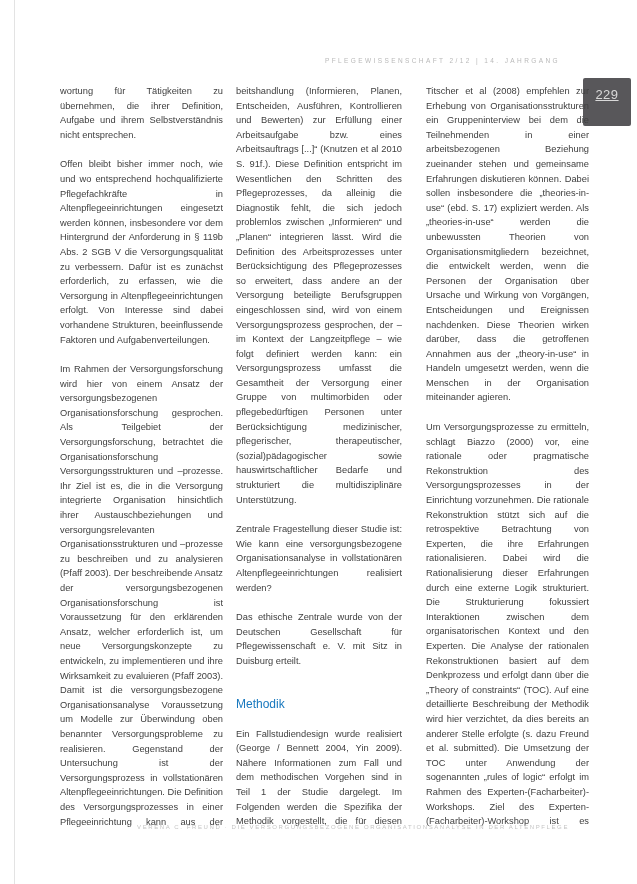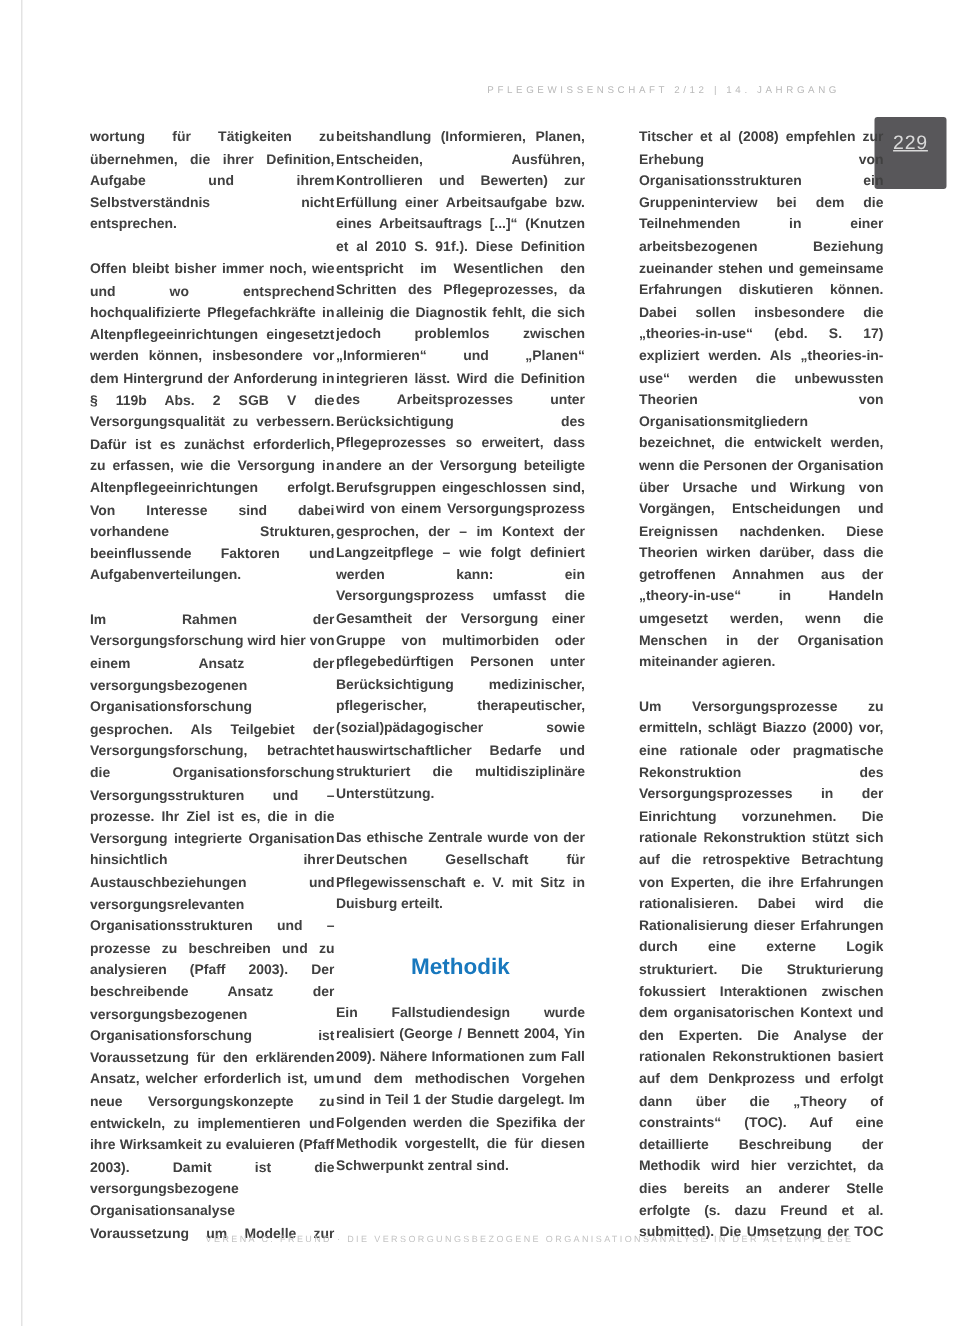--- a/index.html
+++ b/index.html
@@ -36,32 +36,31 @@
     letter-spacing:0.5px;
     text-decoration:underline;
   }
   .col{
     position:absolute;top:84px;height:745px;
     font-size:9.3px;line-height:14.6px;
     color:#404040;
     text-align:justify;
     hyphens:auto;
     overflow:hidden;
-    font-weight:bold;
   }
   .col p{margin:0 0 15px 0;}
   .col p:last-child{margin-bottom:0;}
   #col1{left:60px;width:163px;}
-  #col2{left:224px;width:166px;}
+  #col2{left:236px;width:166px;}
   #col3{left:406px;width:163px;margin-left:20px;}
   .section-heading{
     display:block;
-    text-align:center;
+    text-align:left;
     color:#1878be;
-    font-size:15px;
+    font-size:12px;
     margin:28px 0 16px 0;
     line-height:14px;
   }
   .page-footer{
     position:absolute;top:824px;left:60px;width:509px;
     text-align:right;
     font-size:6px;letter-spacing:1.6px;
     color:#c4c4c4;
     text-transform:uppercase;
     white-space:nowrap;
@@ -79,20 +78,21 @@
 </div>
 
 <div class="col" id="col1">
   <p>wortung für Tätigkeiten zu übernehmen, die ihrer Definition, Aufgabe und ihrem Selbstverständnis nicht entsprechen.</p>
   <p>Offen bleibt bisher immer noch, wie und wo entsprechend hochqualifizierte Pflegefachkräfte in Altenpflegeeinrichtungen eingesetzt werden können, insbesondere vor dem Hintergrund der Anforderung in § 119b Abs. 2 SGB V die Versorgungsqualität zu verbessern. Dafür ist es zunächst erforderlich, zu erfassen, wie die Versorgung in Altenpflegeeinrichtungen erfolgt. Von Interesse sind dabei vorhandene Strukturen, beeinflussende Faktoren und Aufgabenverteilungen.</p>
   <p>Im Rahmen der Versorgungsforschung wird hier von einem Ansatz der versorgungsbezogenen Organisationsforschung gesprochen. Als Teilgebiet der Versorgungsforschung, betrachtet die Organisationsforschung Versorgungsstrukturen und –prozesse. Ihr Ziel ist es, die in die Versorgung integrierte Organisation hinsichtlich ihrer Austauschbeziehungen und versorgungsrelevanten Organisationsstrukturen und –prozesse zu beschreiben und zu analysieren (Pfaff 2003). Der beschreibende Ansatz der versorgungsbezogenen Organisationsforschung ist Voraussetzung für den erklärenden Ansatz, welcher erforderlich ist, um neue Versorgungskonzepte zu entwickeln, zu implementieren und ihre Wirksamkeit zu evaluieren (Pfaff 2003). Damit ist die versorgungsbezogene Organisationsanalyse Voraussetzung um Modelle zur Überwindung oben benannter Versorgungsprobleme zu realisieren. Gegenstand der Untersuchung ist der Versorgungsprozess in vollstationären Altenpflegeeinrichtungen. Die Definition des Versorgungsprozesses in einer Pflegeeinrichtung kann aus der Definition des Arbeitsprozesses abgeleitet werden. Ein Arbeitsprozess ist definiert als „eine vollständige Ar-</p>
 </div>
 
 <div class="col" id="col2">
   <p>beitshandlung (Informieren, Planen, Entscheiden, Ausführen, Kontrollieren und Bewerten) zur Erfüllung einer Arbeitsaufgabe bzw. eines Arbeitsauftrags [...]“ (Knutzen et al 2010 S. 91f.). Diese Definition entspricht im Wesentlichen den Schritten des Pflegeprozesses, da alleinig die Diagnostik fehlt, die sich jedoch problemlos zwischen „Informieren“ und „Planen“ integrieren lässt. Wird die Definition des Arbeitsprozesses unter Berücksichtigung des Pflegeprozesses so erweitert, dass andere an der Versorgung beteiligte Berufsgruppen eingeschlossen sind, wird von einem Versorgungsprozess gesprochen, der – im Kontext der Langzeitpflege – wie folgt definiert werden kann: ein Versorgungsprozess umfasst die Gesamtheit der Versorgung einer Gruppe von multimorbiden oder pflegebedürftigen Personen unter Berücksichtigung medizinischer, pflegerischer, therapeutischer, (sozial)pädagogischer sowie hauswirtschaftlicher Bedarfe und strukturiert die multidisziplinäre Unterstützung.</p>
+  <p>Zentrale Fragestellung dieser Studie ist: Wie kann eine versorgungsbezogene Organisationsanalyse in vollstationären Altenpflegeeinrichtungen realisiert werden?</p>
   <p>Das ethische Zentrale wurde von der Deutschen Gesellschaft für Pflegewissenschaft e. V. mit Sitz in Duisburg erteilt.</p>
   <span class="section-heading">Methodik</span>
   <p>Ein Fallstudiendesign wurde realisiert (George / Bennett 2004, Yin 2009). Nähere Informationen zum Fall und dem methodischen Vorgehen sind in Teil 1 der Studie dargelegt. Im Folgenden werden die Spezifika der Methodik vorgestellt, die für diesen Schwerpunkt zentral sind.</p>
 </div>
 
 <div class="col" id="col3">
   <p>Titscher et al (2008) empfehlen zur Erhebung von Organisationsstrukturen ein Gruppeninterview bei dem die Teilnehmenden in einer arbeitsbezogenen Beziehung zueinander stehen und gemeinsame Erfahrungen diskutieren können. Dabei sollen insbesondere die „theories-in-use“ (ebd. S. 17) expliziert werden. Als „theories-in-use“ werden die unbewussten Theorien von Organisationsmitgliedern bezeichnet, die entwickelt werden, wenn die Personen der Organisation über Ursache und Wirkung von Vorgängen, Entscheidungen und Ereignissen nachdenken. Diese Theorien wirken darüber, dass die getroffenen Annahmen aus der „theory-in-use“ in Handeln umgesetzt werden, wenn die Menschen in der Organisation miteinander agieren.</p>
   <p>Um Versorgungsprozesse zu ermitteln, schlägt Biazzo (2000) vor, eine rationale oder pragmatische Rekonstruktion des Versorgungsprozesses in der Einrichtung vorzunehmen. Die rationale Rekonstruktion stützt sich auf die retrospektive Betrachtung von Experten, die ihre Erfahrungen rationalisieren. Dabei wird die Rationalisierung dieser Erfahrungen durch eine externe Logik strukturiert. Die Strukturierung fokussiert Interaktionen zwischen dem organisatorischen Kontext und den Experten. Die Analyse der rationalen Rekonstruktionen basiert auf dem Denkprozess und erfolgt dann über die „Theory of constraints“ (TOC). Auf eine detaillierte Beschreibung der Methodik wird hier verzichtet, da dies bereits an anderer Stelle erfolgte (s. dazu Freund et al. submitted). Die Umsetzung der TOC unter Anwendung der sogenannten „rules of logic“ erfolgt im Rahmen des Experten-(Facharbeiter)-Workshops. Ziel des Experten-(Facharbeiter)-Workshop ist es Arbeitsprozesse zu erheben sowie Aufgaben und Zuständigkeiten zu ermitteln, die in den ver-</p>
 </div>
 

